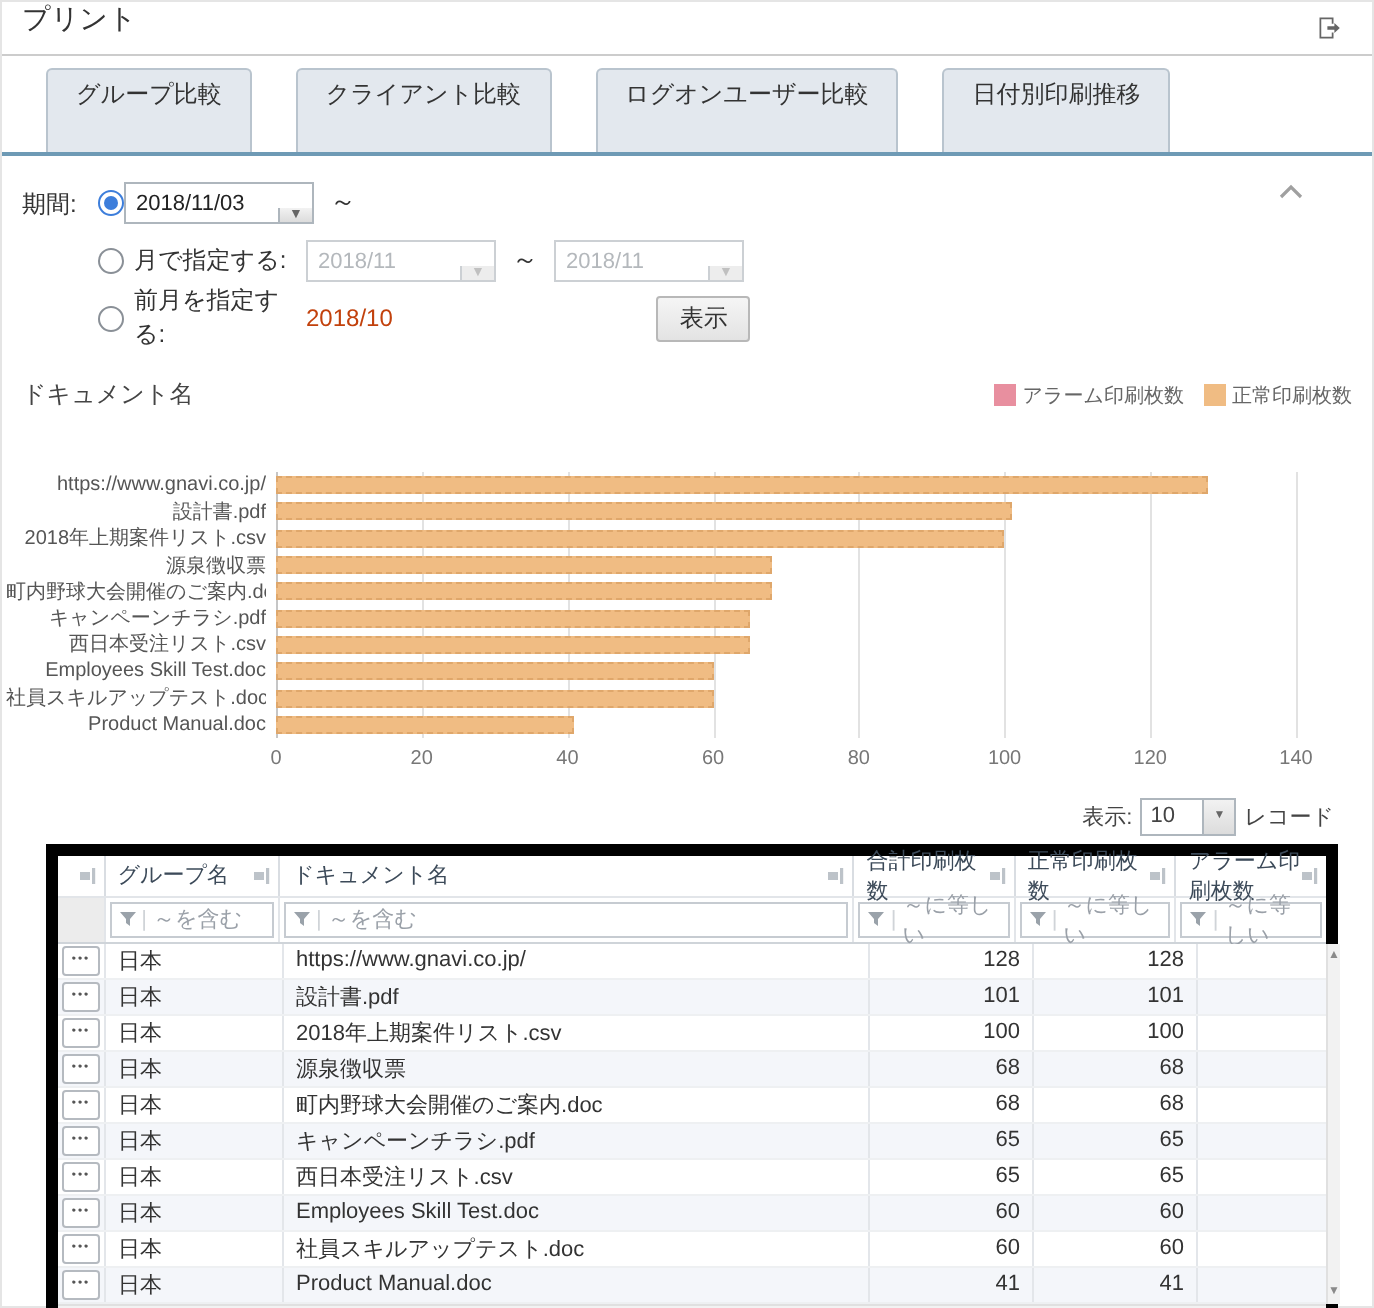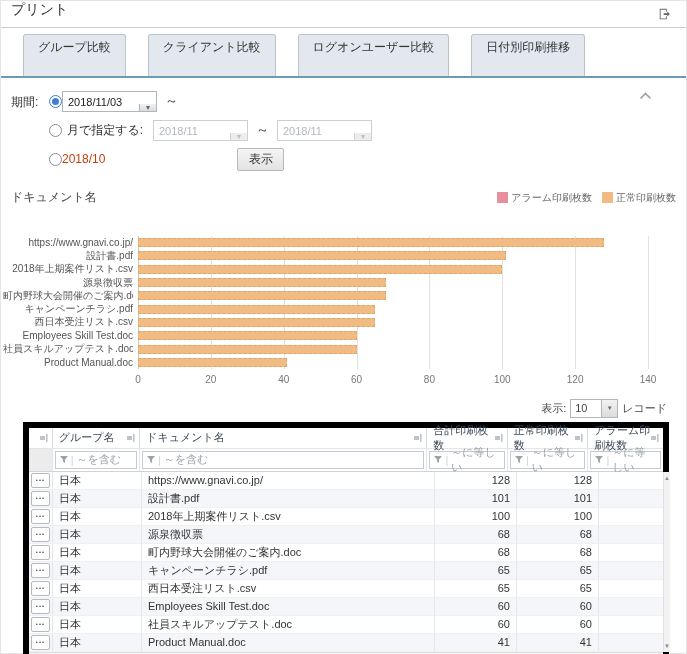--- a/index.html
+++ b/index.html
@@ -157,20 +157,21 @@
       <div class="combo disabled">
         <span class="cval">2018/11</span>
         <span class="cbtn">
             <span>▼</span>
           </span>
       </div>
     </div>
 
     <div class="frow">
       <span class="radio"></span>
+      <span class="opt-label">前月を指定する:</span>
       <span class="plain-val">2018/10</span>
       <button class="show-btn">表示</button>
     </div>
   </div>
 
   <div class="chart-sec">
     <div class="chart-head">
       <span class="chart-title">ドキュメント名</span>
       <div class="legend">
         <span class="legend-item">

